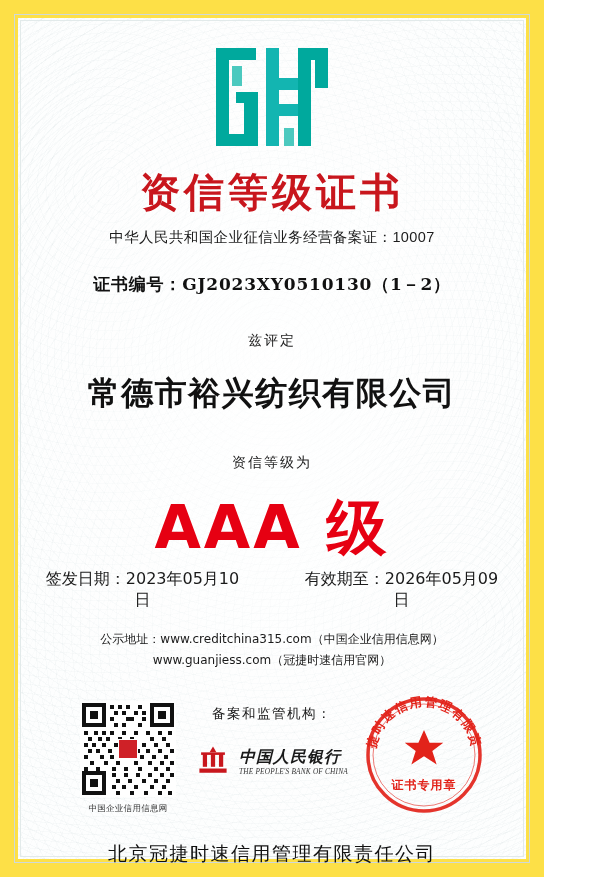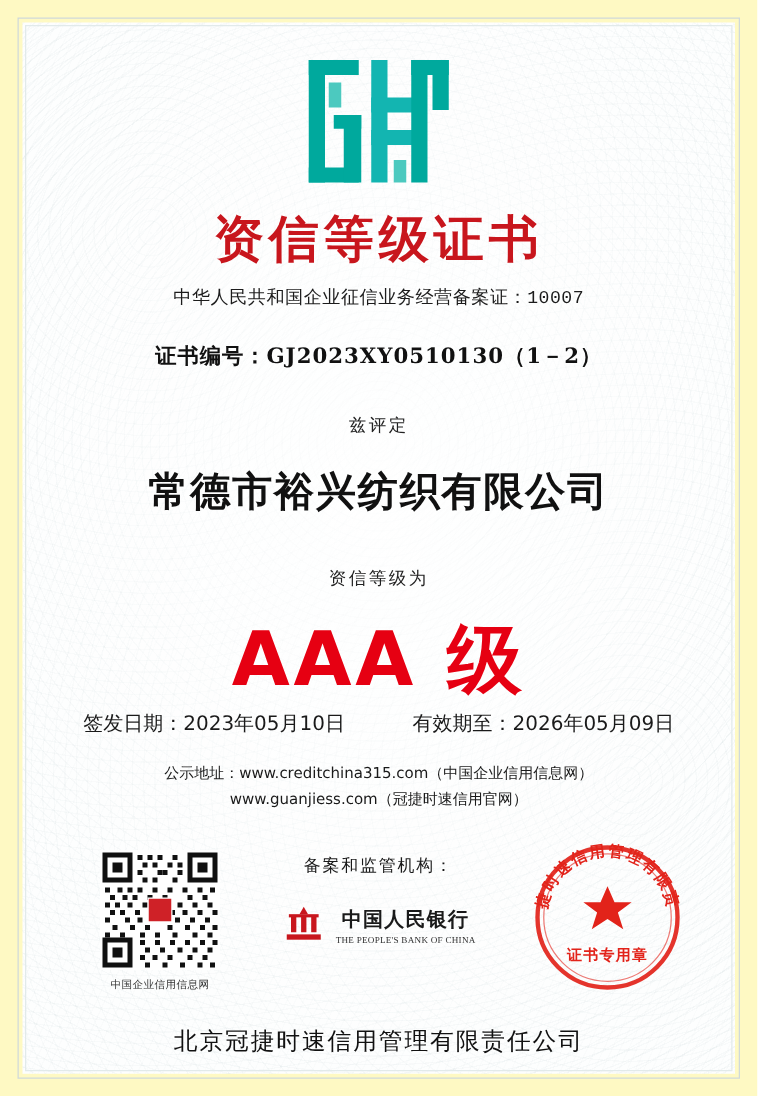--- a/index.html
+++ b/index.html
@@ -9,23 +9,23 @@
   }
   body {
     width: 606px;
     height: 877px;
     font-family: "Liberation Sans", sans-serif;
     overflow: hidden;
   }
 
   .certificate {
     position: relative;
-    width: 606px;
+    width: 544px;
     height: 877px;
-    background: #fef9c3;
+    background: #fde047;
     box-sizing: border-box;
   }
 
   
   .bg-texture {
     position: absolute;
     left: 18px;
     top: 18px;
     right: 18px;
     bottom: 18px;
@@ -76,21 +76,21 @@
     margin-top: 18px;
     font-family: "DejaVu Sans", "Liberation Sans", sans-serif;
     font-size: 40px;
     font-weight: bold;
     letter-spacing: 4px;
     color: #c8161d;
     line-height: 1.1;
   }
   .subtitle {
     margin-top: 14px;
-    font-family: Liberation Mono, monospace;
+    font-family: Liberation Sans, sans-serif;
     font-size: 14.5px;
     color: #1c1c1c;
     letter-spacing: 0.4px;
   }
 
   .cert-no {
     margin-top: 26px;
     font-family: "DejaVu Serif", "Liberation Serif", serif;
     font-size: 17px;
     font-weight: bold;
@@ -193,21 +193,22 @@
     letter-spacing: 1.5px;
   }
   .bank-row {
     margin-top: 20px;
     display: flex;
     align-items: center;
     justify-content: center;
     gap: 9px;
   }
   .bank-name {
-    text-align: center;
+    text-align: left;
+    font-style: italic;
   }
   .bank-cn {
     font-family: "DejaVu Serif", "Liberation Serif", serif;
     font-size: 16px;
     font-weight: bold;
     color: #1a1a1a;
     letter-spacing: 1px;
     line-height: 1.1;
   }
   .bank-en {

